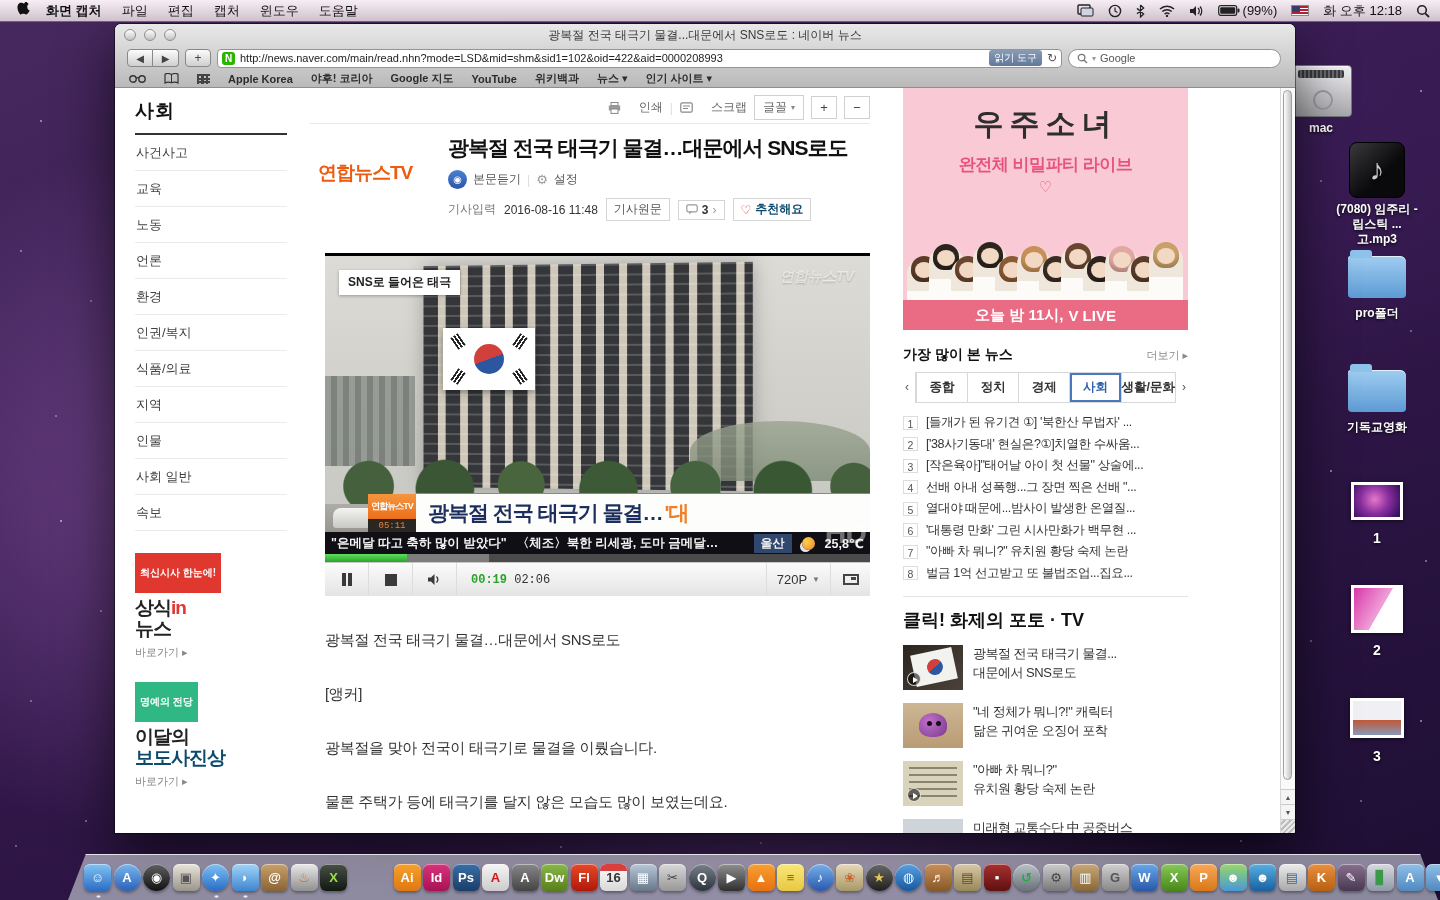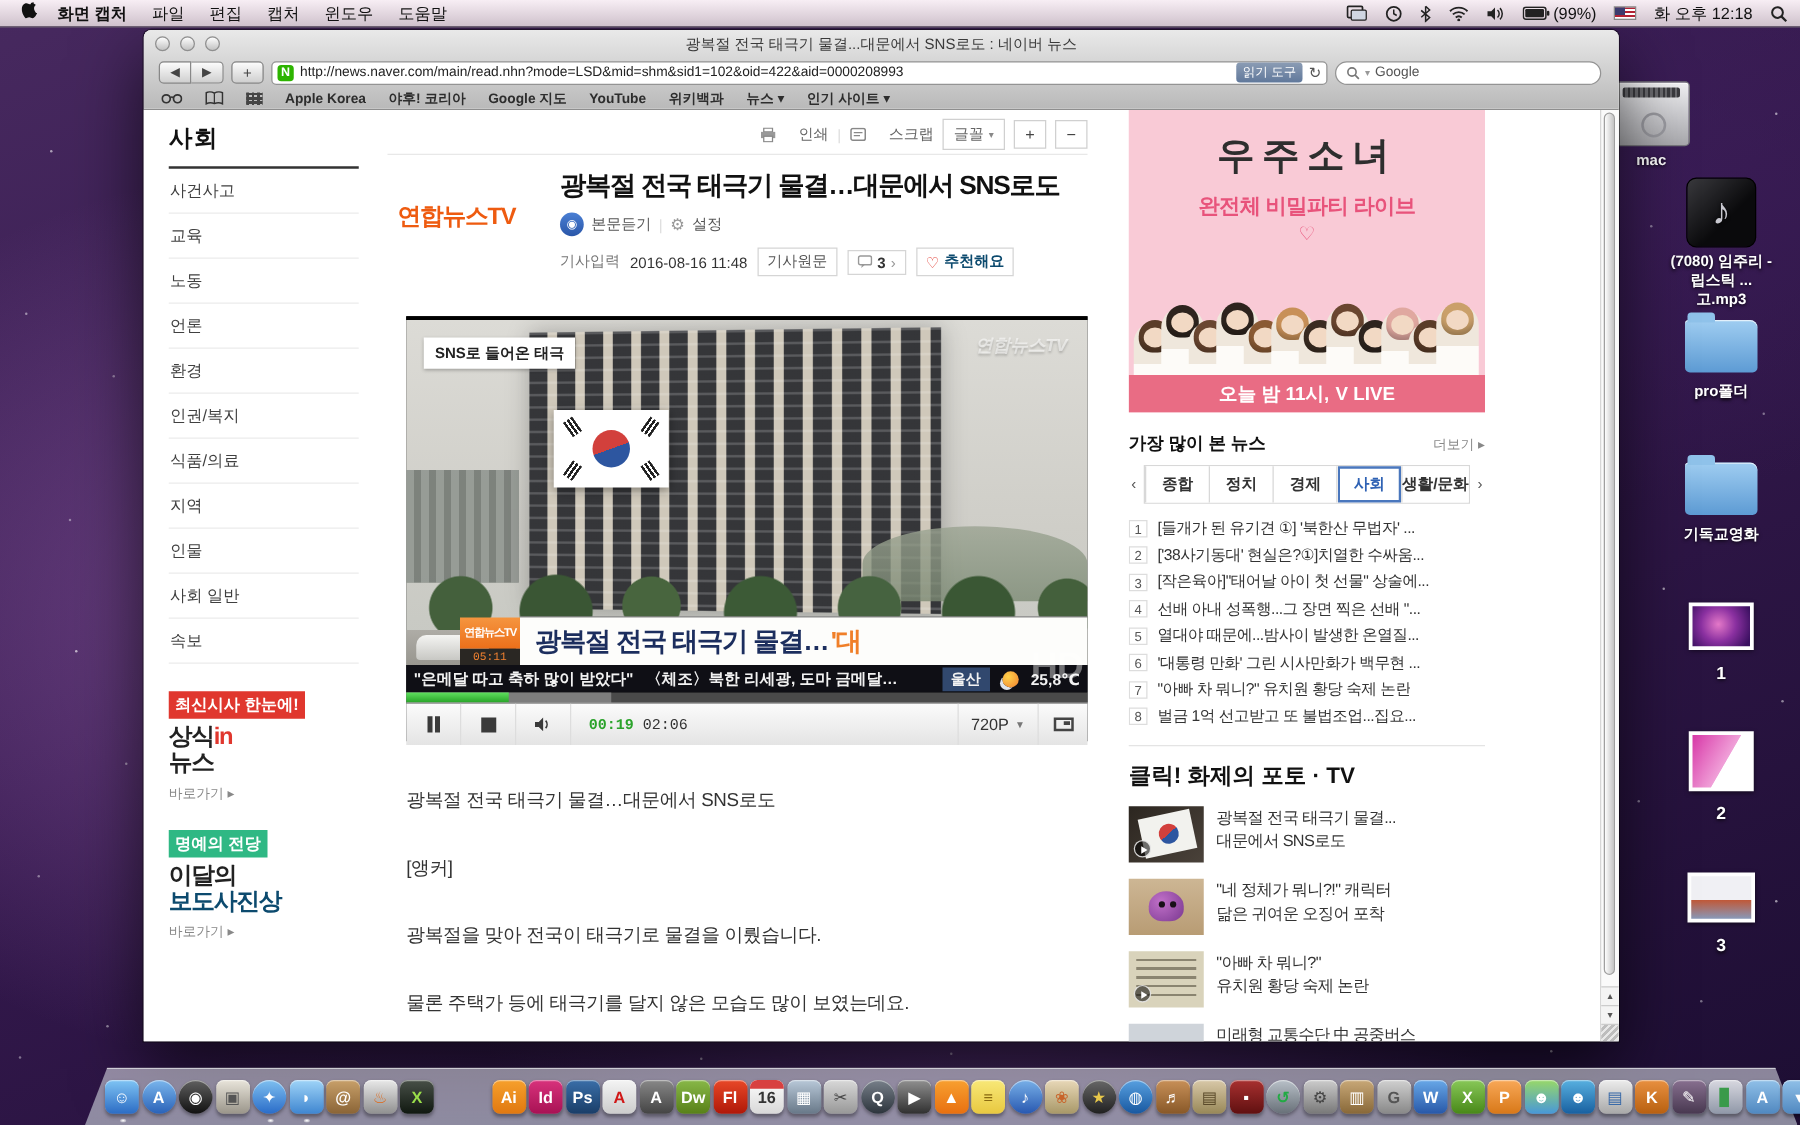--- a/index.html
+++ b/index.html
@@ -93,21 +93,21 @@
   .bmicon { display:flex; align-items:center; }
   .bmgrid { width:13px; height:10px; background:repeating-linear-gradient(90deg,#444 0 2.2px,transparent 2.2px 4.3px),
     repeating-linear-gradient(#444 0 2px,transparent 2px 3.6px); }
   .content { position:absolute; top:64px; left:0; right:0; bottom:0; background:#fff; overflow:hidden; }
 
   
   .catnav { position:absolute; left:20px; top:10px; width:152px; }
   .catnav h2 { font-size:19px; color:#111; padding-bottom:9px; border-bottom:2px solid #333; letter-spacing:1px; }
   .catnav .ci { font-size:13px; color:#404040; padding:9px 1px 8px; border-bottom:1px solid #ebebeb; }
   .promo { margin-top:22px; }
-  .pbadge { display:inline-block; font-size:13px; color:#fff; padding:2px 5px; font-weight:bold; }
+  .pbadge { display:inline-block; font-size:10px; color:#fff; padding:13px 5px; font-weight:bold; }
   .pbadge.red { background:#e0372e; }
   .pbadge.green { background:#2fb884; }
   .ptitle { font-size:19px; font-weight:bold; color:#222; line-height:1.1; margin-top:5px; letter-spacing:-1px; }
   .ptitle .in { color:#e0372e; }
   .ptitle .grn { color:#0c4a6e; }
   .plink { font-size:11px; color:#888; margin-top:5px; }
 
   
   .main { position:absolute; left:195px; top:0; width:575px; }
   .atoolbar { position:absolute; top:8px; left:0; right:15px; height:28px; display:flex; justify-content:flex-end;

